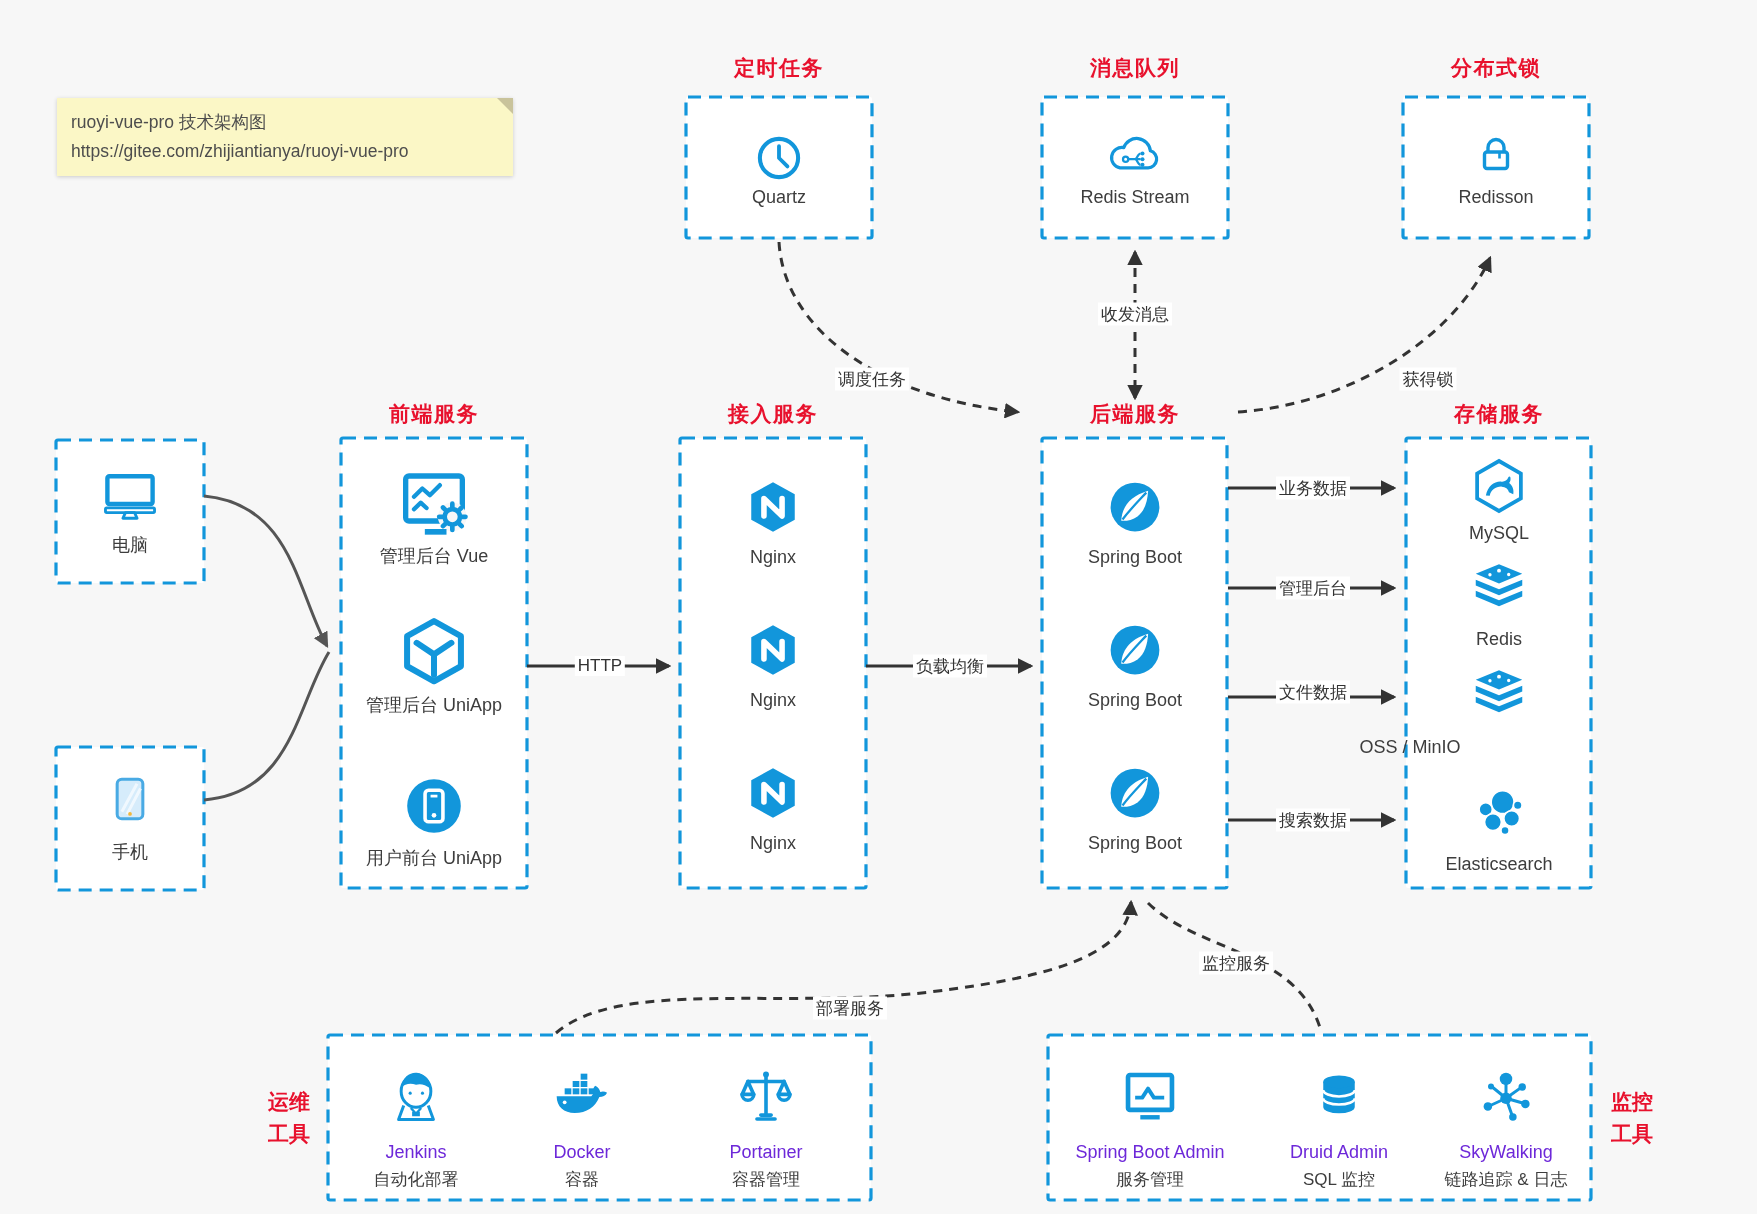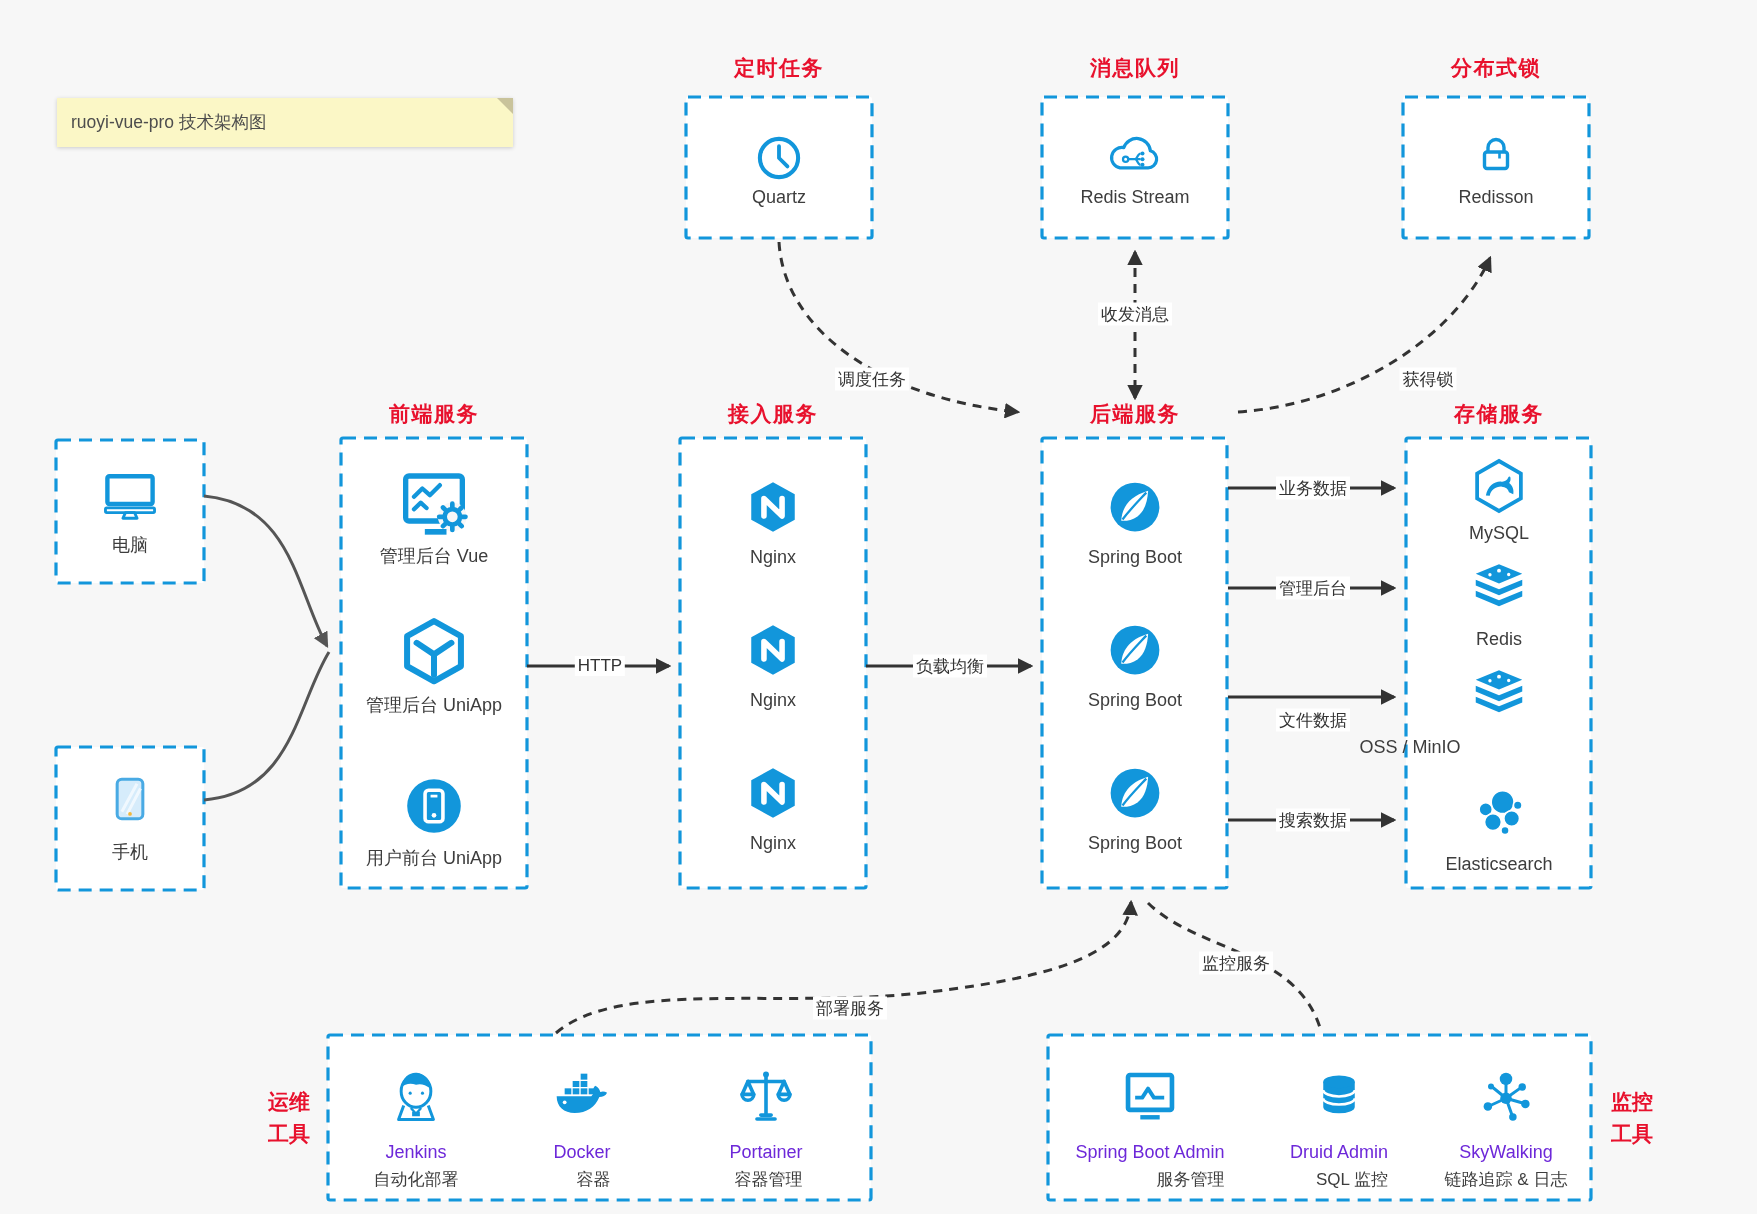--- a/index.html
+++ b/index.html
@@ -6,21 +6,21 @@
   body{background:#f7f7f7;font-family:"Liberation Sans","DejaVu Sans",sans-serif;}
   #canvas{position:relative;width:1757px;height:1214px;background:var(--canvas-bg,#f7f7f7);overflow:hidden;}
   .abs{position:absolute;}
   .ctr{transform:translate(-50%,-50%);}
   .title{color:var(--title-red,#e8112d);font-weight:bold;font-size:21px;letter-spacing:1.5px;white-space:nowrap;text-align:center;}
   .lbl{color:#3d3d3d;font-size:18px;white-space:nowrap;}
   .elabel{background:#fff;color:#333;font-size:17px;padding:0 3px;white-space:nowrap;}
   .side{color:var(--title-red,#e8112d);text-align:center;font-size:21px;font-weight:bold;line-height:32px;white-space:nowrap;}
   .b2{text-align:center;line-height:27px;white-space:nowrap;}
   .b2 .nm{font-size:18px;color:#6d28d9;}
-  .b2 .sb{font-size:17px;color:#3d3d3d;text-align:right;}
+  .b2 .sb{font-size:17px;color:#3d3d3d;}
   .icon{color:var(--accent-blue,#1296db);line-height:0;}
   .note{background:var(--note-bg,#fbf7c6);box-shadow:0 1px 4px rgba(0,0,0,.18);padding:10px 14px;font-size:17.5px;color:#4d4d4d;line-height:29px;width:428px;}
   .note .fold{position:absolute;top:0;right:0;width:0;height:0;border-left:16px solid transparent;border-top:16px solid #c9c39b;}
   .wires .box{fill:#ffffff;stroke:var(--accent-blue,#1296db);stroke-width:3.2;stroke-dasharray:13 8;}
   .wires .solid{stroke:var(--line-dark,#333333);stroke-width:3;fill:none;}
   .wires .dashw{stroke:var(--line-dark,#333333);stroke-width:3;fill:none;stroke-dasharray:9 7;}
   .wires .gray{stroke:var(--client-line-gray,#555555);stroke-width:3;fill:none;}
 </style>
 </head>
 <body>
@@ -62,20 +62,21 @@
     <path class="dashw" d="M779 242 C 784 330, 880 398, 1018 412" marker-end="url(#ah)"></path>
     <line class="dashw" x1="1135" y1="252" x2="1135" y2="398" marker-start="url(#ah)" marker-end="url(#ah)"></line>
     <path class="dashw" d="M1238 412 C 1345 405, 1452 342, 1490 258" marker-end="url(#ah)"></path>
     <path class="dashw" d="M556 1033 C 620 978, 780 1010, 930 992 C 1062 976, 1128 952, 1131 902" marker-end="url(#ah)"></path>
     <path class="dashw" d="M1148 903 C 1198 952, 1298 950, 1321 1031"></path>
   </svg>
 
   <div class="note abs" style="left:57px;top:98px">
     <div class="fold"></div>
     <div>ruoyi-vue-pro 技术架构图</div>
+    <div>https://gitee.com/zhijiantianya/ruoyi-vue-pro</div>
   </div>
 
   <div class="title abs ctr" style="left:779px;top:68px">定时任务</div>
   <div class="title abs ctr" style="left:1135px;top:68px">消息队列</div>
   <div class="title abs ctr" style="left:1496px;top:68px">分布式锁</div>
 
   <div class="icon abs ctr" style="left:779px;top:158px">
     <svg viewBox="0 0 48 48" width="54" height="54">
         <circle cx="24" cy="24" r="17" fill="none" stroke="currentColor" stroke-width="3.6"></circle>
         <path d="M24 13.5 V24 L31.5 31.5" fill="none" stroke="currentColor" stroke-width="3.4" stroke-linecap="round" stroke-linejoin="round"></path>
@@ -253,21 +254,21 @@
           <circle cx="29" cy="38.5" r="3.4"></circle>
         </g>
       </svg>
   </div>
   <div class="lbl abs ctr" style="left:1499px;top:864px">Elasticsearch</div>
 
   <div class="elabel abs ctr" style="left:600px;top:666px">HTTP</div>
   <div class="elabel abs ctr" style="left:950px;top:666px">负载均衡</div>
   <div class="elabel abs ctr" style="left:1313px;top:488px">业务数据</div>
   <div class="elabel abs ctr" style="left:1313px;top:588px">管理后台</div>
-  <div class="elabel abs ctr" style="left:1313px;top:720px">文件数据</div>
+  <div class="elabel abs ctr" style="left:1313px;top:692px">文件数据</div>
   <div class="elabel abs ctr" style="left:1313px;top:820px">搜索数据</div>
   <div class="elabel abs ctr" style="left:872px;top:379px">调度任务</div>
   <div class="elabel abs ctr" style="left:1135px;top:314px">收发消息</div>
   <div class="elabel abs ctr" style="left:1428px;top:379px">获得锁</div>
   <div class="elabel abs ctr" style="left:850px;top:1008px">部署服务</div>
   <div class="elabel abs ctr" style="left:1236px;top:963px">监控服务</div>
 
   <div class="side abs ctr" style="left:289px;top:1118px">
     <div>运维</div>
     <div>工具</div>

